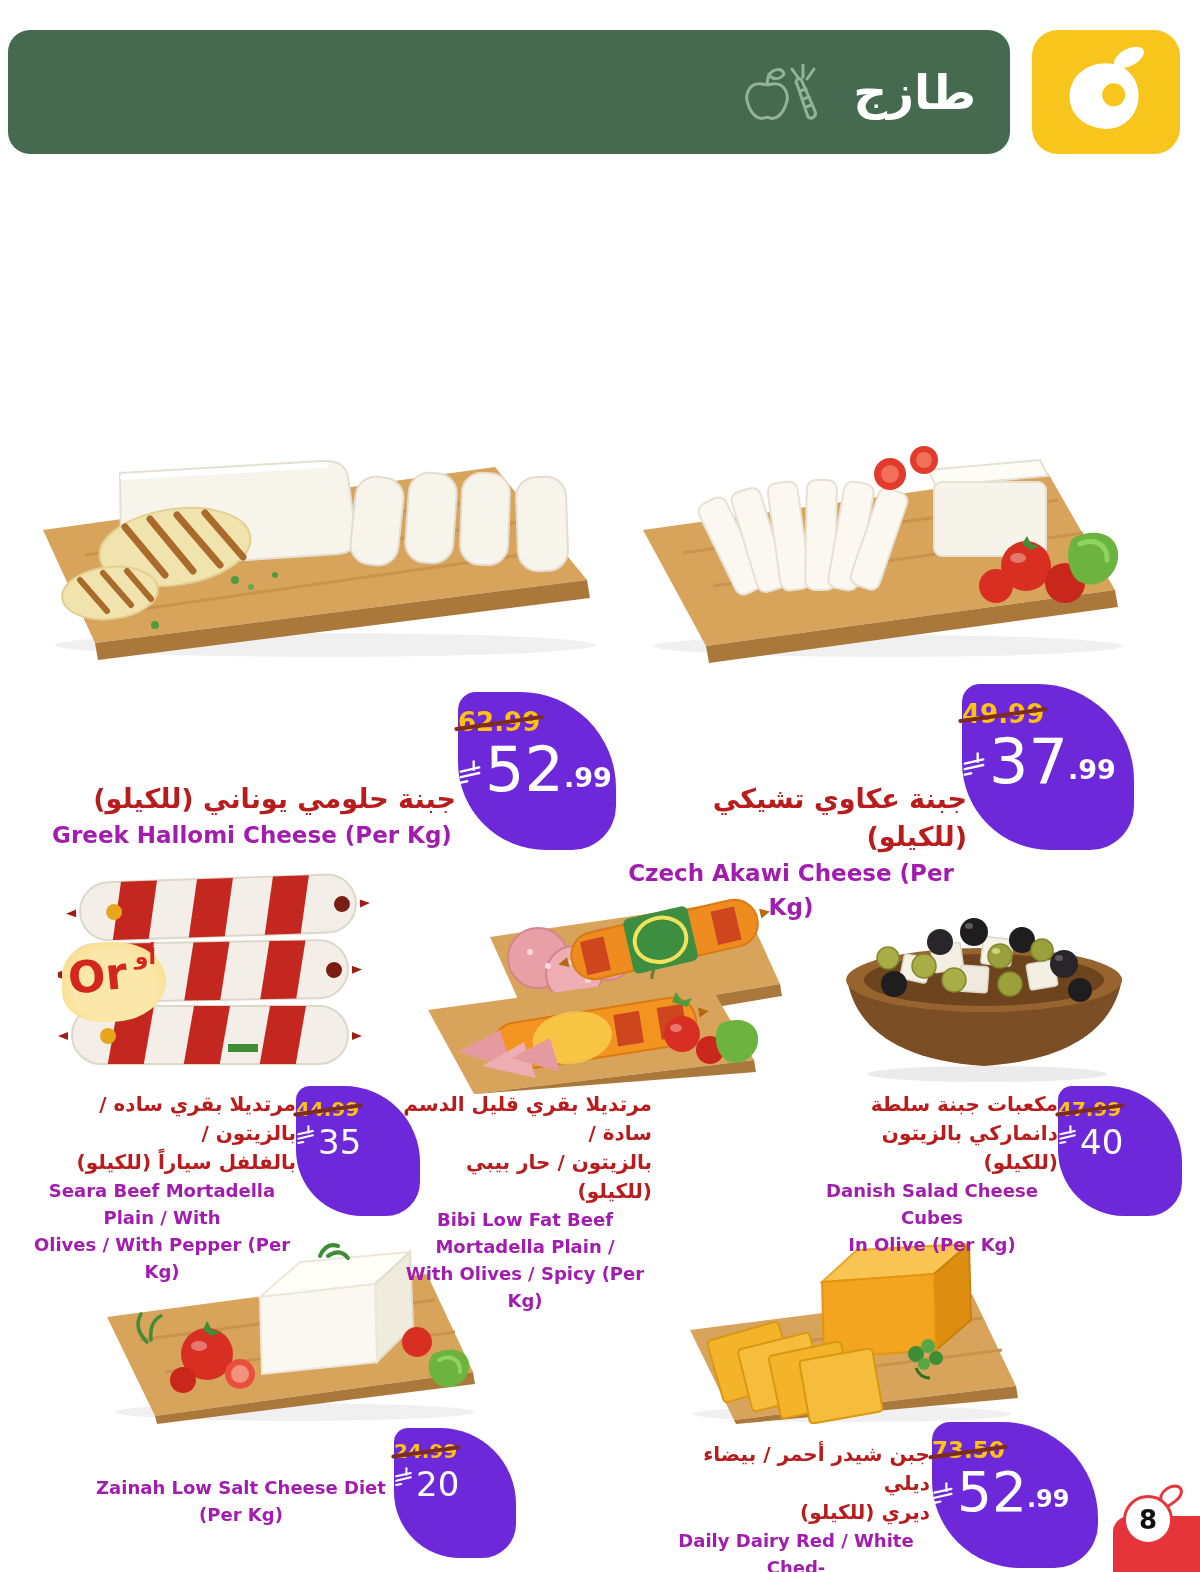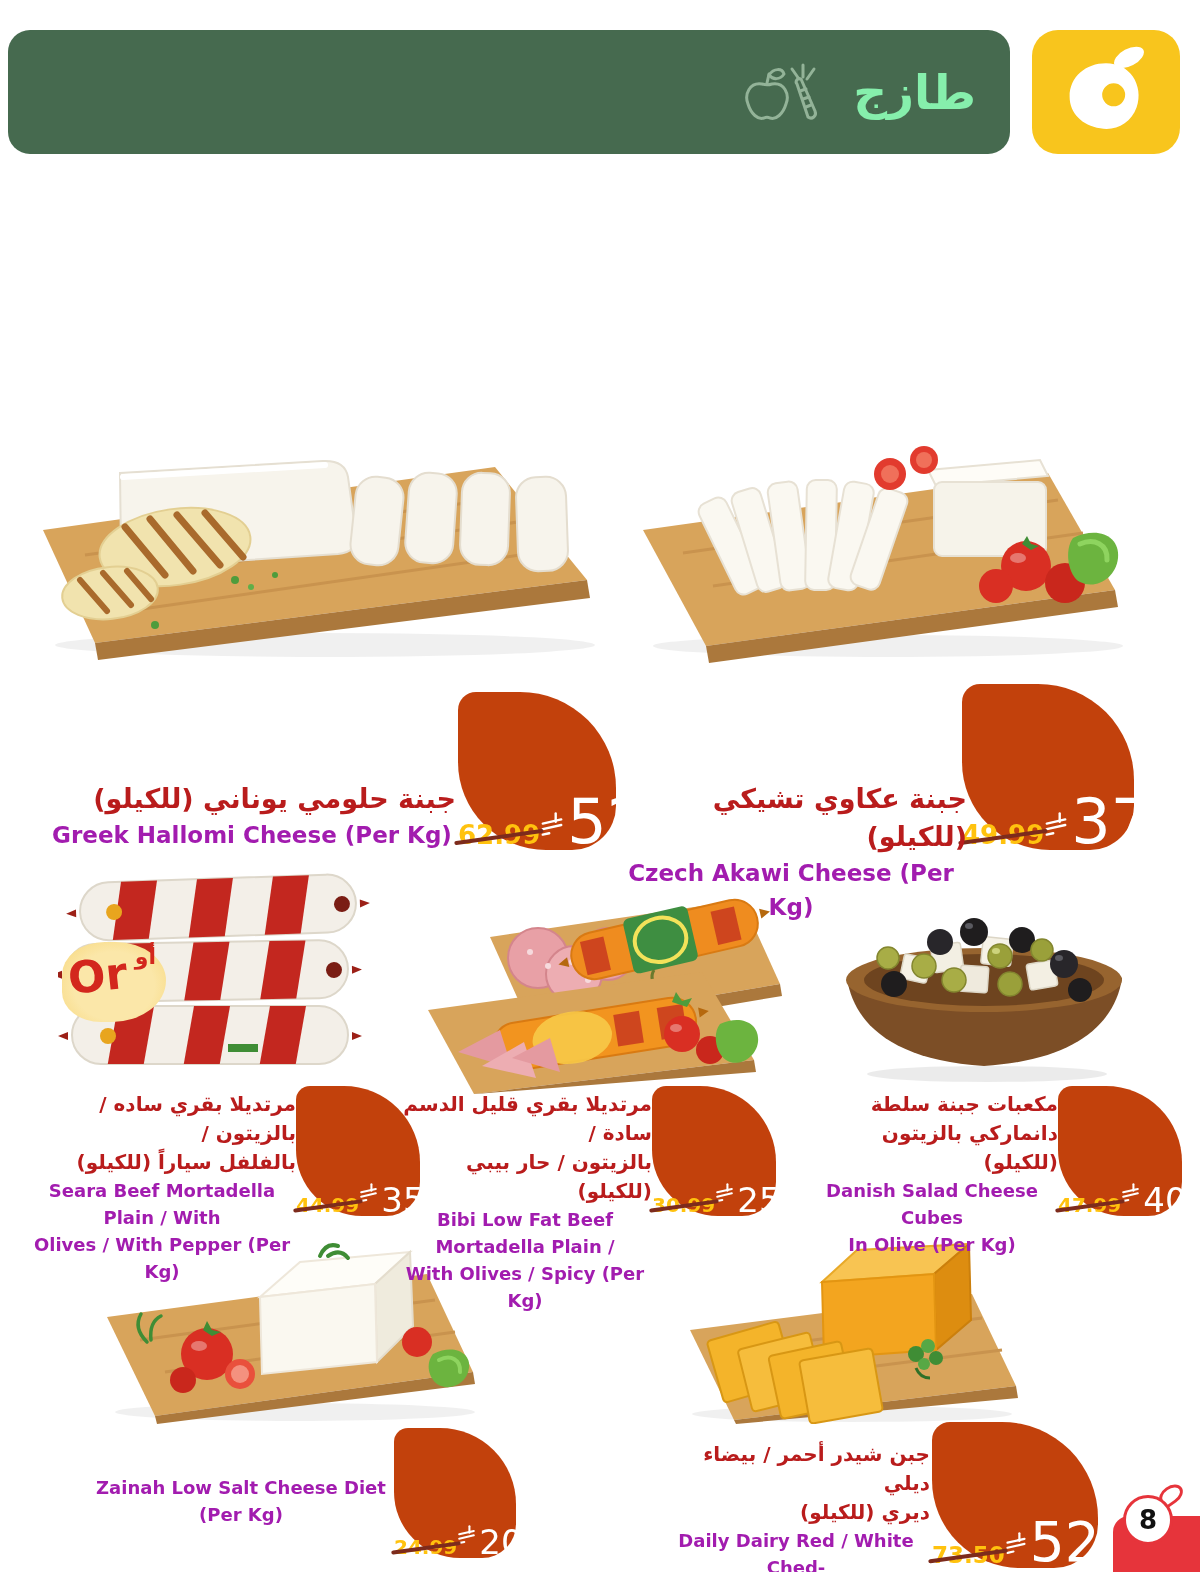--- a/index.html
+++ b/index.html
@@ -2,26 +2,26 @@
 <html lang="ar"><head>
 <meta charset="utf-8">
 <style>
   html,body{margin:0;padding:0;background:#ffffff;}
   .page{position:relative;width:1200px;height:1572px;background:#ffffff;overflow:hidden;
         font-family:"DejaVu Sans",sans-serif;color:#1d1d1b;}
   
   .banner{position:absolute;left:8px;top:30px;width:1002px;height:124px;background:#466a4f;
           border-radius:22px;display:flex;align-items:center;justify-content:flex-end;
           gap:26px;padding-right:34px;box-sizing:border-box;}
-  .banner-title{color:#86efac;font-size:47px;font-weight:700;line-height:1;direction:rtl;}
+  .banner-title{color:#ffffff;font-size:47px;font-weight:700;line-height:1;direction:rtl;}
   .logo-tile{position:absolute;left:1032px;top:30px;width:148px;height:124px;background:#f8c51d;
              border-radius:26px;display:flex;align-items:center;justify-content:center;}
   
-  .badge{position:absolute;background:#c2410c;color:#fff;display:flex;
-         align-items:flex-end;box-sizing:border-box;}
+  .badge{position:absolute;background:#6d28d9;color:#fff;display:flex;flex-direction:column;
+         align-items:flex-start;box-sizing:border-box;}
   .badge-lg{border-radius:18px 96px 44px 88px;padding-top:16px;}
   .badge-sm{border-radius:14px 76px 34px 66px;padding-top:12px;}
   .old{position:relative;color:#ffc20e;font-weight:700;display:inline-block;line-height:1.1;}
   .old::after{content:"";position:absolute;left:-5%;right:-5%;top:46%;height:4px;background:#7d2b1c;
               border-radius:2px;transform:rotate(-8deg);}
   .badge-lg .old{font-size:26px;}
   .badge-sm .old{font-size:20px;}
   .b7 .old{font-size:23px;}
   .new{display:flex;align-items:flex-end;justify-content:center;margin-top:4px;}
   .main{font-weight:400;line-height:.92;}
@@ -346,35 +346,20 @@
             <path d="M3,13 L23,8.5"></path>
             <path d="M3,19 L23,14.5"></path>
             <path d="M3,25 L10,23.5"></path>
           </svg>
       </span>
       <span class="main">35</span>
       <span class="frac"></span>
     </span>
   </div>
 
-  <div class="badge badge-sm" style="left:652px;top:1086px;width:124px;height:130px">
-    <span class="old">30.99</span>
-    <span class="new">
-      <span class="cur">
-        <svg width="19" height="22" viewBox="0 0 26 28" stroke="#fff" stroke-width="2.8" stroke-linecap="round" fill="none">
-            <path d="M17,2 V11"></path>
-            <path d="M3,13 L23,8.5"></path>
-            <path d="M3,19 L23,14.5"></path>
-            <path d="M3,25 L10,23.5"></path>
-          </svg>
-      </span>
-      <span class="main">25</span>
-      <span class="frac"></span>
-    </span>
-  </div>
 
   <div class="badge badge-sm" style="left:1058px;top:1086px;width:124px;height:130px">
     <span class="old">47.99</span>
     <span class="new">
       <span class="cur">
         <svg width="19" height="22" viewBox="0 0 26 28" stroke="#fff" stroke-width="2.8" stroke-linecap="round" fill="none">
             <path d="M17,2 V11"></path>
             <path d="M3,13 L23,8.5"></path>
             <path d="M3,19 L23,14.5"></path>
             <path d="M3,25 L10,23.5"></path>

